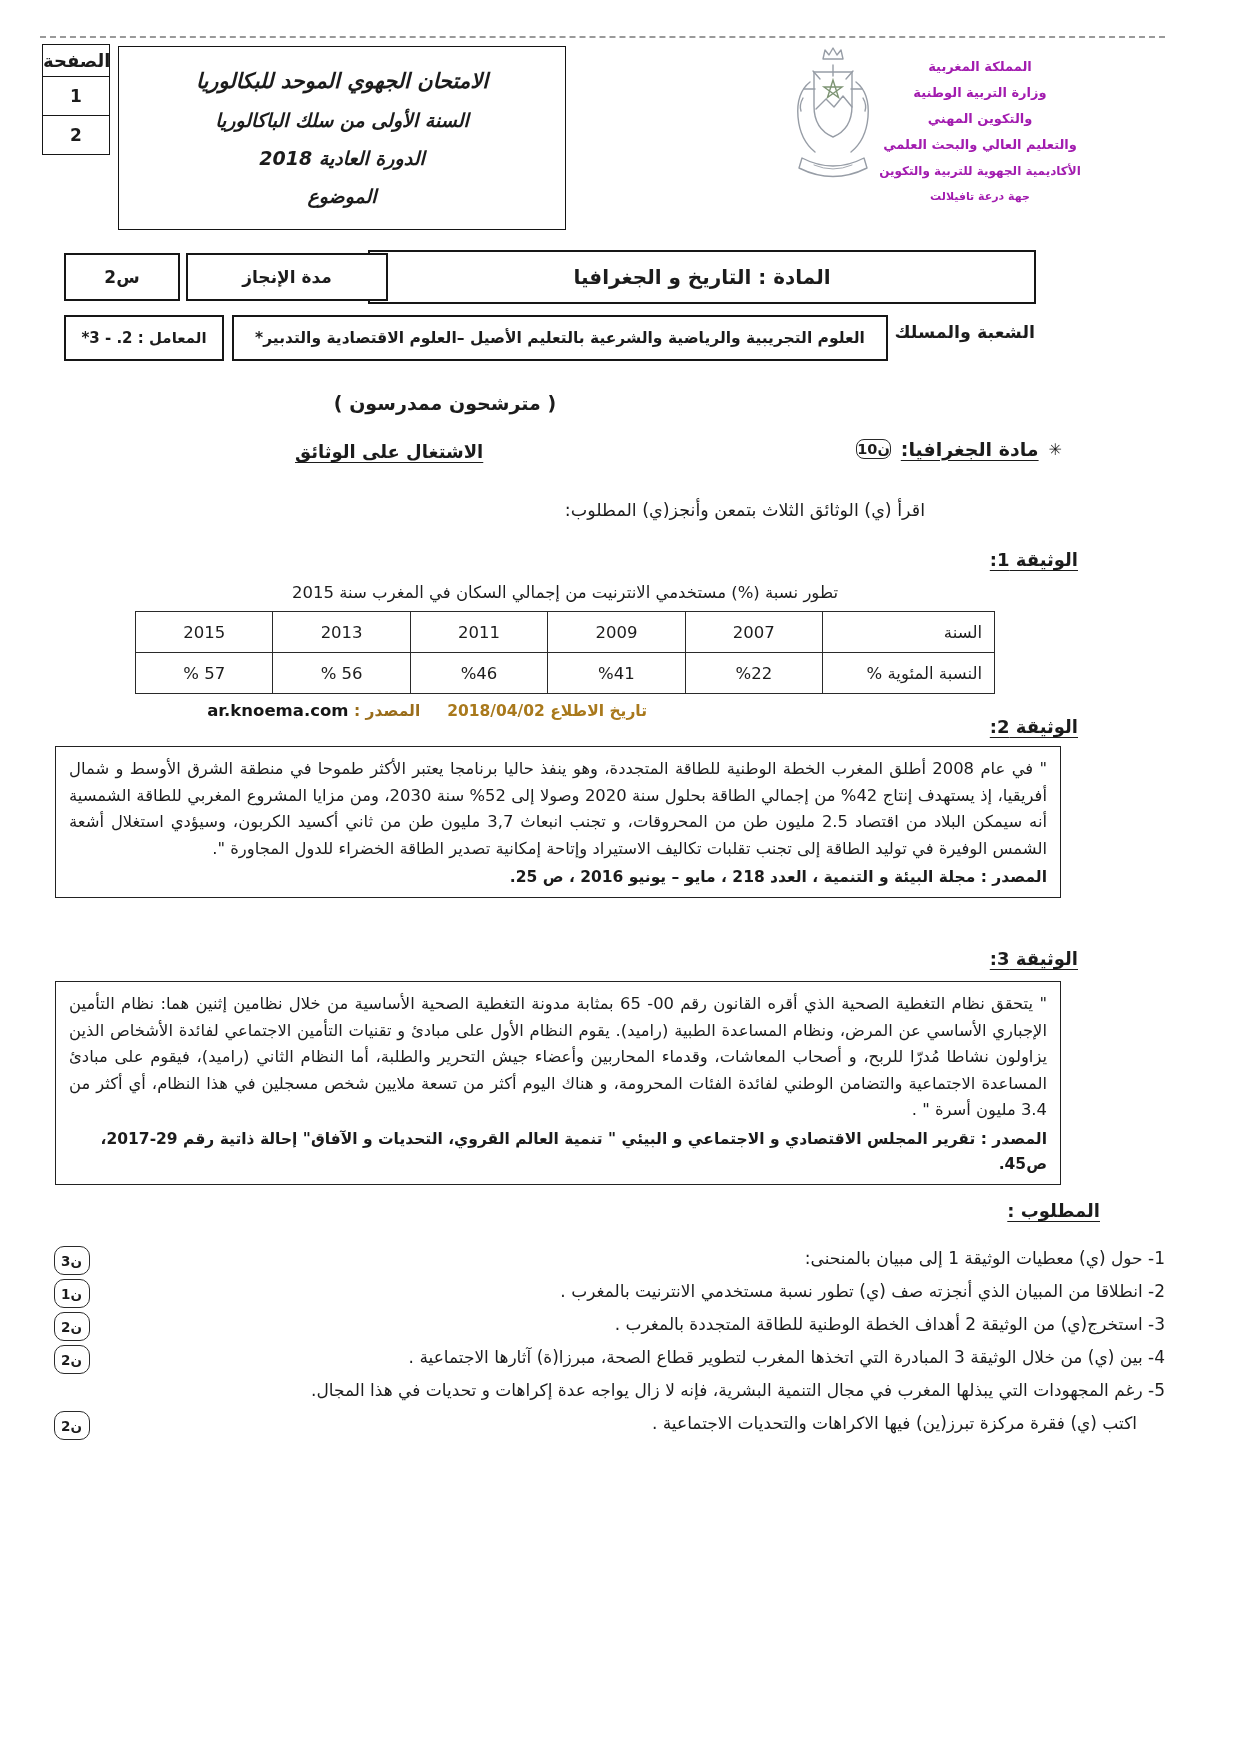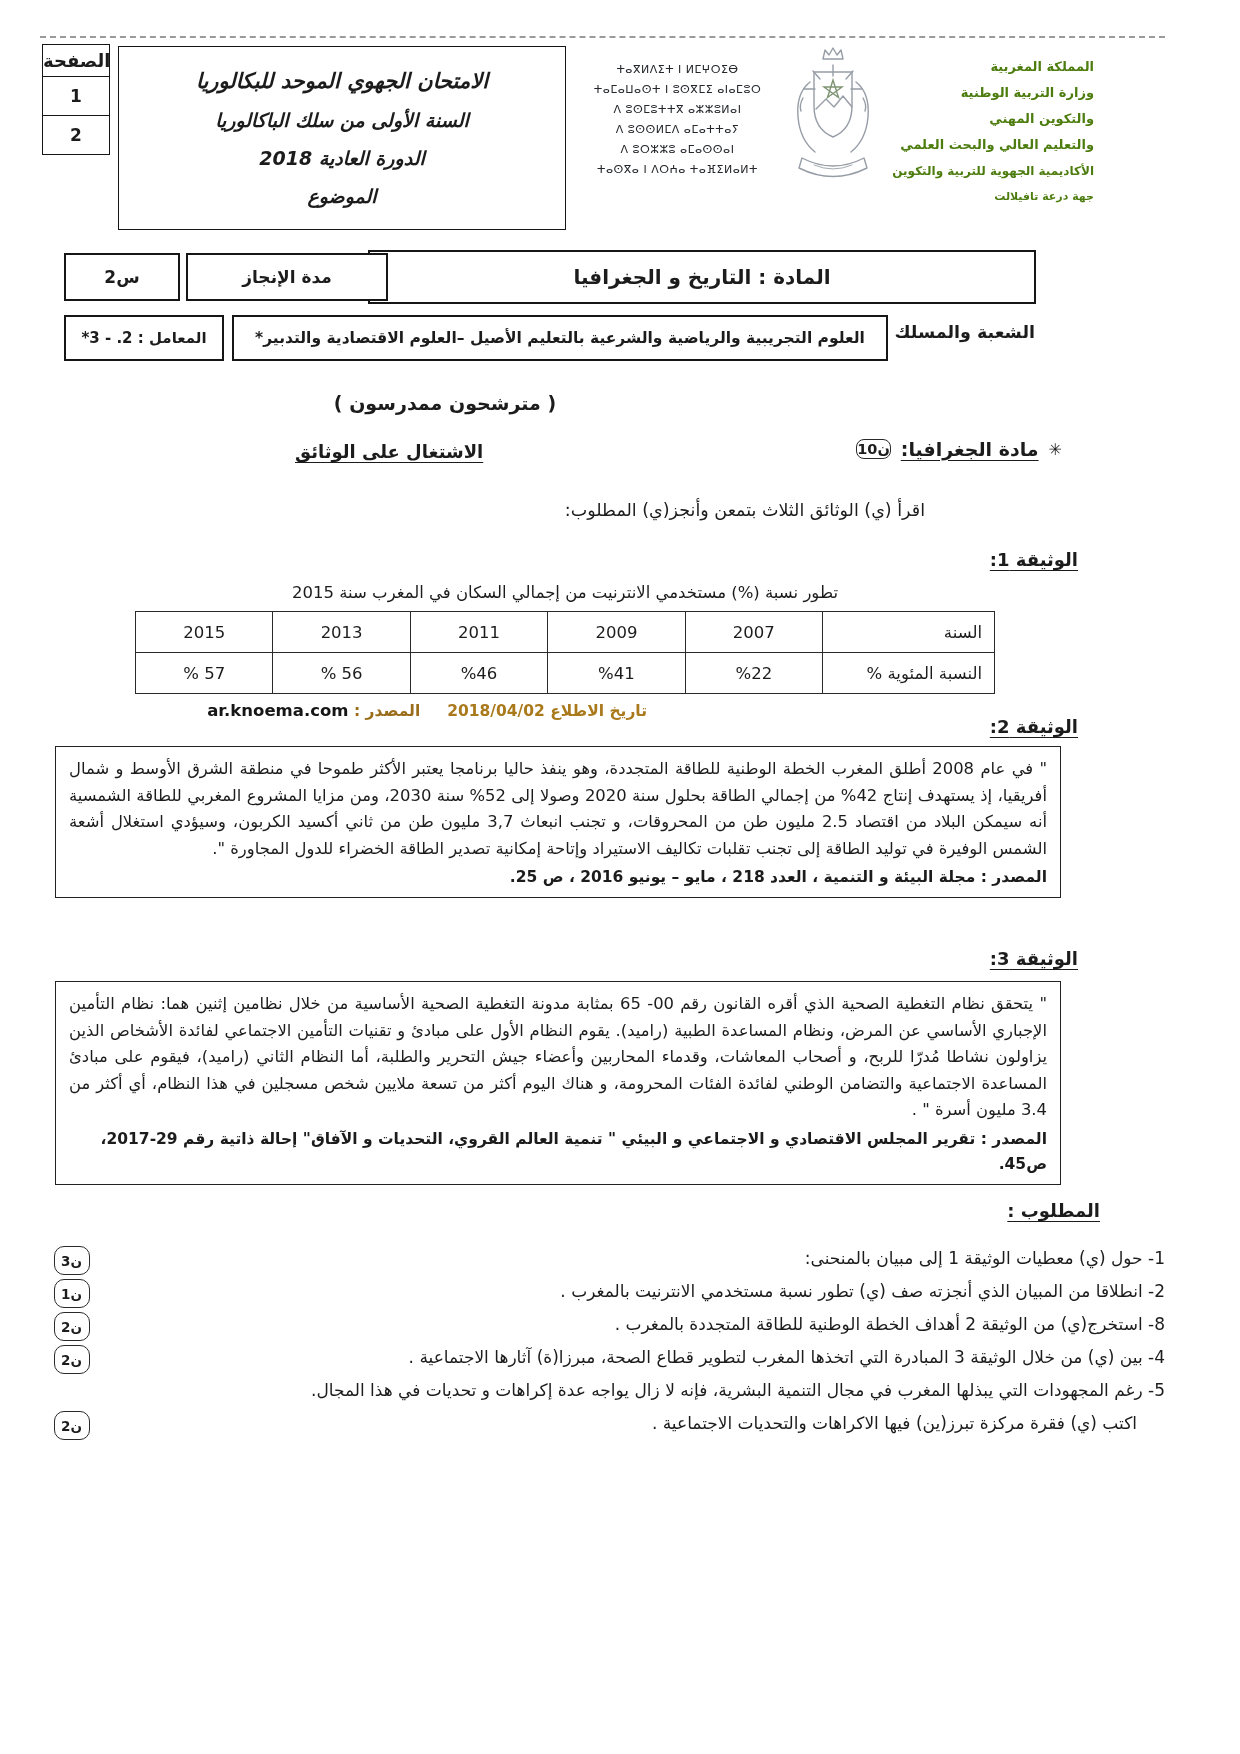--- a/index.html
+++ b/index.html
@@ -19,21 +19,21 @@
 
   
   .titlebox { position:absolute; left:118px; top:46px; width:448px; height:184px; border:1.8px solid #141414;
               display:flex; flex-direction:column; align-items:center; justify-content:space-evenly; padding:6px 8px; direction:rtl; text-align:center;font-style:italic; }
   .titlebox .t1 { font-size:21px; font-weight:bold; }
   .titlebox .t2 { font-size:19px; font-weight:bold; }
 
   
   .tifinagh { position:absolute; left:575px; top:60px; width:205px; text-align:center; font-size:11px; line-height:20px; color:#23262a; letter-spacing:0.5px; }
   .emblem { position:absolute; left:790px; top:46px; }
-  .ministry { position:absolute; left:866px; top:54px; width:228px; direction:rtl; font-size:13px; line-height:26px; font-weight:bold; color:#4d7c0f; }
+  .ministry { position:absolute; left:866px; top:54px; width:228px; text-align:center; direction:rtl; font-size:13px; line-height:26px; font-weight:bold; color:#a21caf; }
   .ministry div:nth-child(5) { font-size:12px; }
   .ministry div:nth-child(6) { font-size:11px; }
 
   
   .box { position:absolute; border:2px solid #161616; display:flex; align-items:center; justify-content:center; direction:rtl; text-align:center; background:#fff; }
   .subject-box { left:368px; top:250px; width:668px; height:54px; font-size:20px; font-weight:bold; }
   .duration-label-box { left:186px; top:253px; width:202px; height:48px; font-size:17px; font-weight:bold; }
   .duration-value-box { left:64px; top:253px; width:116px; height:48px; font-size:17px; font-weight:bold; }
   .branch-label { position:absolute; right:205px; top:322px; font-size:17.5px; font-weight:bold; direction:rtl; }
   .branch-value-box { left:232px; top:315px; width:656px; height:46px; font-size:15.5px; font-weight:bold; padding:0 6px; }
@@ -86,28 +86,20 @@
     <div class="cell numcell">2</div>
   </div>
 
   <div class="titlebox">
     <div class="t1">الامتحان الجهوي الموحد للبكالوريا</div>
     <div class="t2">السنة الأولى من سلك الباكالوريا</div>
     <div class="t2">الدورة العادية 2018</div>
     <div class="t2">الموضوع</div>
   </div>
 
-  <div class="tifinagh">
-    <div>ⵜⴰⴳⵍⴷⵉⵜ ⵏ ⵍⵎⵖⵔⵉⴱ</div>
-    <div>ⵜⴰⵎⴰⵡⴰⵙⵜ ⵏ ⵓⵙⴳⵎⵉ ⴰⵏⴰⵎⵓⵔ</div>
-    <div>ⴷ ⵓⵙⵎⵓⵜⵜⴳ ⴰⵣⵣⵓⵍⴰⵏ</div>
-    <div>ⴷ ⵓⵙⵙⵍⵎⴷ ⴰⵎⴰⵜⵜⴰⵢ</div>
-    <div>ⴷ ⵓⵔⵣⵣⵓ ⴰⵎⴰⵙⵙⴰⵏ</div>
-    <div>ⵜⴰⵙⴳⴰ ⵏ ⴷⵔⵄⴰ ⵜⴰⴼⵉⵍⴰⵍⵜ</div>
-  </div>
 
   <div class="emblem">
     <svg width="86" height="142" viewBox="0 0 86 142" aria-hidden="true">
       <g fill="none" stroke="#979da6" stroke-width="1.4" stroke-linecap="round" stroke-linejoin="round">
         <path d="M33 13 h20 l-2 -9 -4 5 -4 -7 -4 7 -4 -5 z"></path>
         <path d="M43 30 v-11 M30 33 l-7 -8 M56 33 l7 -8 M25 43 h-11 M61 43 h11"></path>
         <path d="M24 26 h38 v34 q0 23 -19 31 q-19 -8 -19 -31 z"></path>
         <path d="M26 63 l10 -10 8 8 9 -11 9 11"></path>
         <path d="M20 36 q-14 11 -12 35 q2 23 17 35 M66 36 q14 11 12 35 q-2 23 -17 35"></path>
         <path d="M13 52 q-4 7 -2 13 M73 52 q4 7 2 13"></path>
@@ -203,21 +195,21 @@
   <div class="questions">
     <div class="q-row">
       <span>1- حول (ي) معطيات  الوثيقة 1 إلى مبيان بالمنحنى:</span>
       <span class="badge">3ن</span>
     </div>
     <div class="q-row">
       <span>2- انطلاقا من المبيان الذي أنجزته  صف (ي)  تطور نسبة مستخدمي الانترنيت بالمغرب .</span>
       <span class="badge">1ن</span>
     </div>
     <div class="q-row">
-      <span>8- استخرج(ي) من الوثيقة 2 أهداف الخطة الوطنية للطاقة المتجددة بالمغرب .</span>
+      <span>3- استخرج(ي) من الوثيقة 2 أهداف الخطة الوطنية للطاقة المتجددة بالمغرب .</span>
       <span class="badge">2ن</span>
     </div>
     <div class="q-row">
       <span>4- بين (ي) من خلال الوثيقة 3 المبادرة التي اتخذها المغرب لتطوير قطاع الصحة، مبرزا(ة) آثارها الاجتماعية .</span>
       <span class="badge">2ن</span>
     </div>
     <div class="q-row">
       <span>5- رغم المجهودات التي يبذلها المغرب في مجال التنمية البشرية، فإنه لا زال يواجه عدة إكراهات و تحديات في هذا المجال.</span>
     </div>
     <div class="q-row indent">

